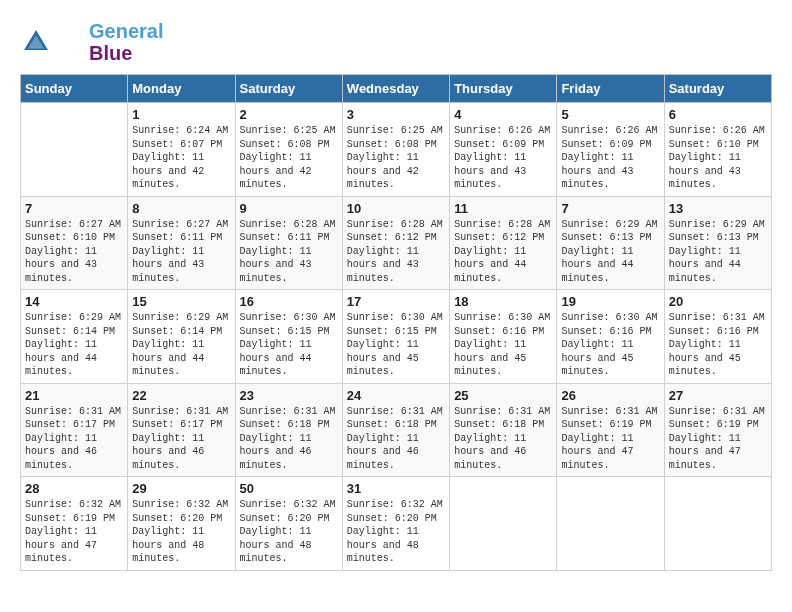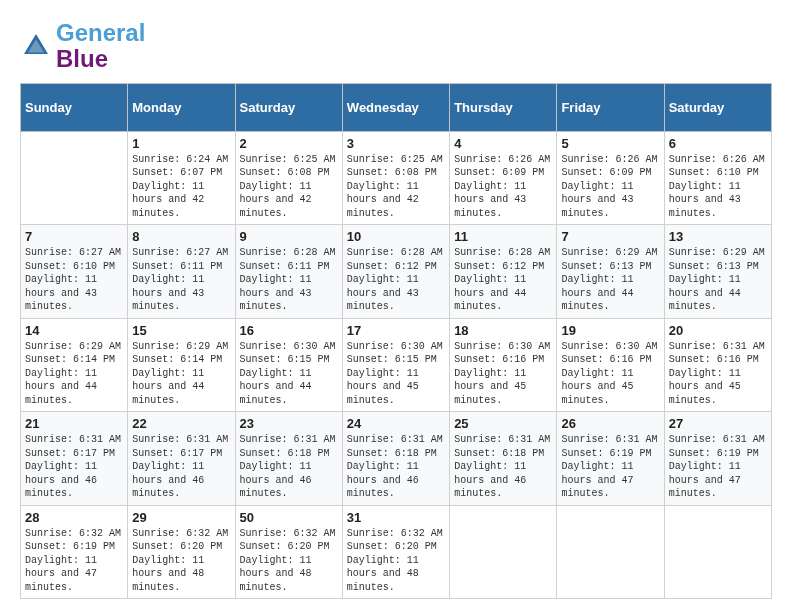--- a/index.html
+++ b/index.html
@@ -14,24 +14,25 @@
       display: flex;
       justify-content: space-between;
       align-items: flex-start;
       margin-bottom: 10px;
     }
     .logo {
       display: flex;
       align-items: center;
     }
     .logo-text {
-      font-size: 24px;
+      font-size: 20px;
       font-weight: bold;
       color: #1a3a5c;
       line-height: 1.1;
+      margin-left: 33px;
     }
     .logo-text span {
       color: #4a9fd4;
     }
     .logo-icon {
       width: 32px;
       height: 32px;
       margin-right: 4px;
     }
     .title-block {
@@ -47,21 +48,21 @@
       color: #555;
     }
     table {
       width: 100%;
       border-collapse: collapse;
       font-size: 11px;
     }
     thead tr th {
       background-color: #2e6da4;
       color: #fff;
-      padding: 16px 4px;
+      padding: 6px 4px;
       text-align: left;
       font-size: 13px;
       font-weight: bold;
       border: 1px solid #c0c0c0;
     }
     tbody tr td {
       border: 1px solid #d0d0d0;
       vertical-align: top;
       padding: 4px;
       width: calc(100% / 7);

